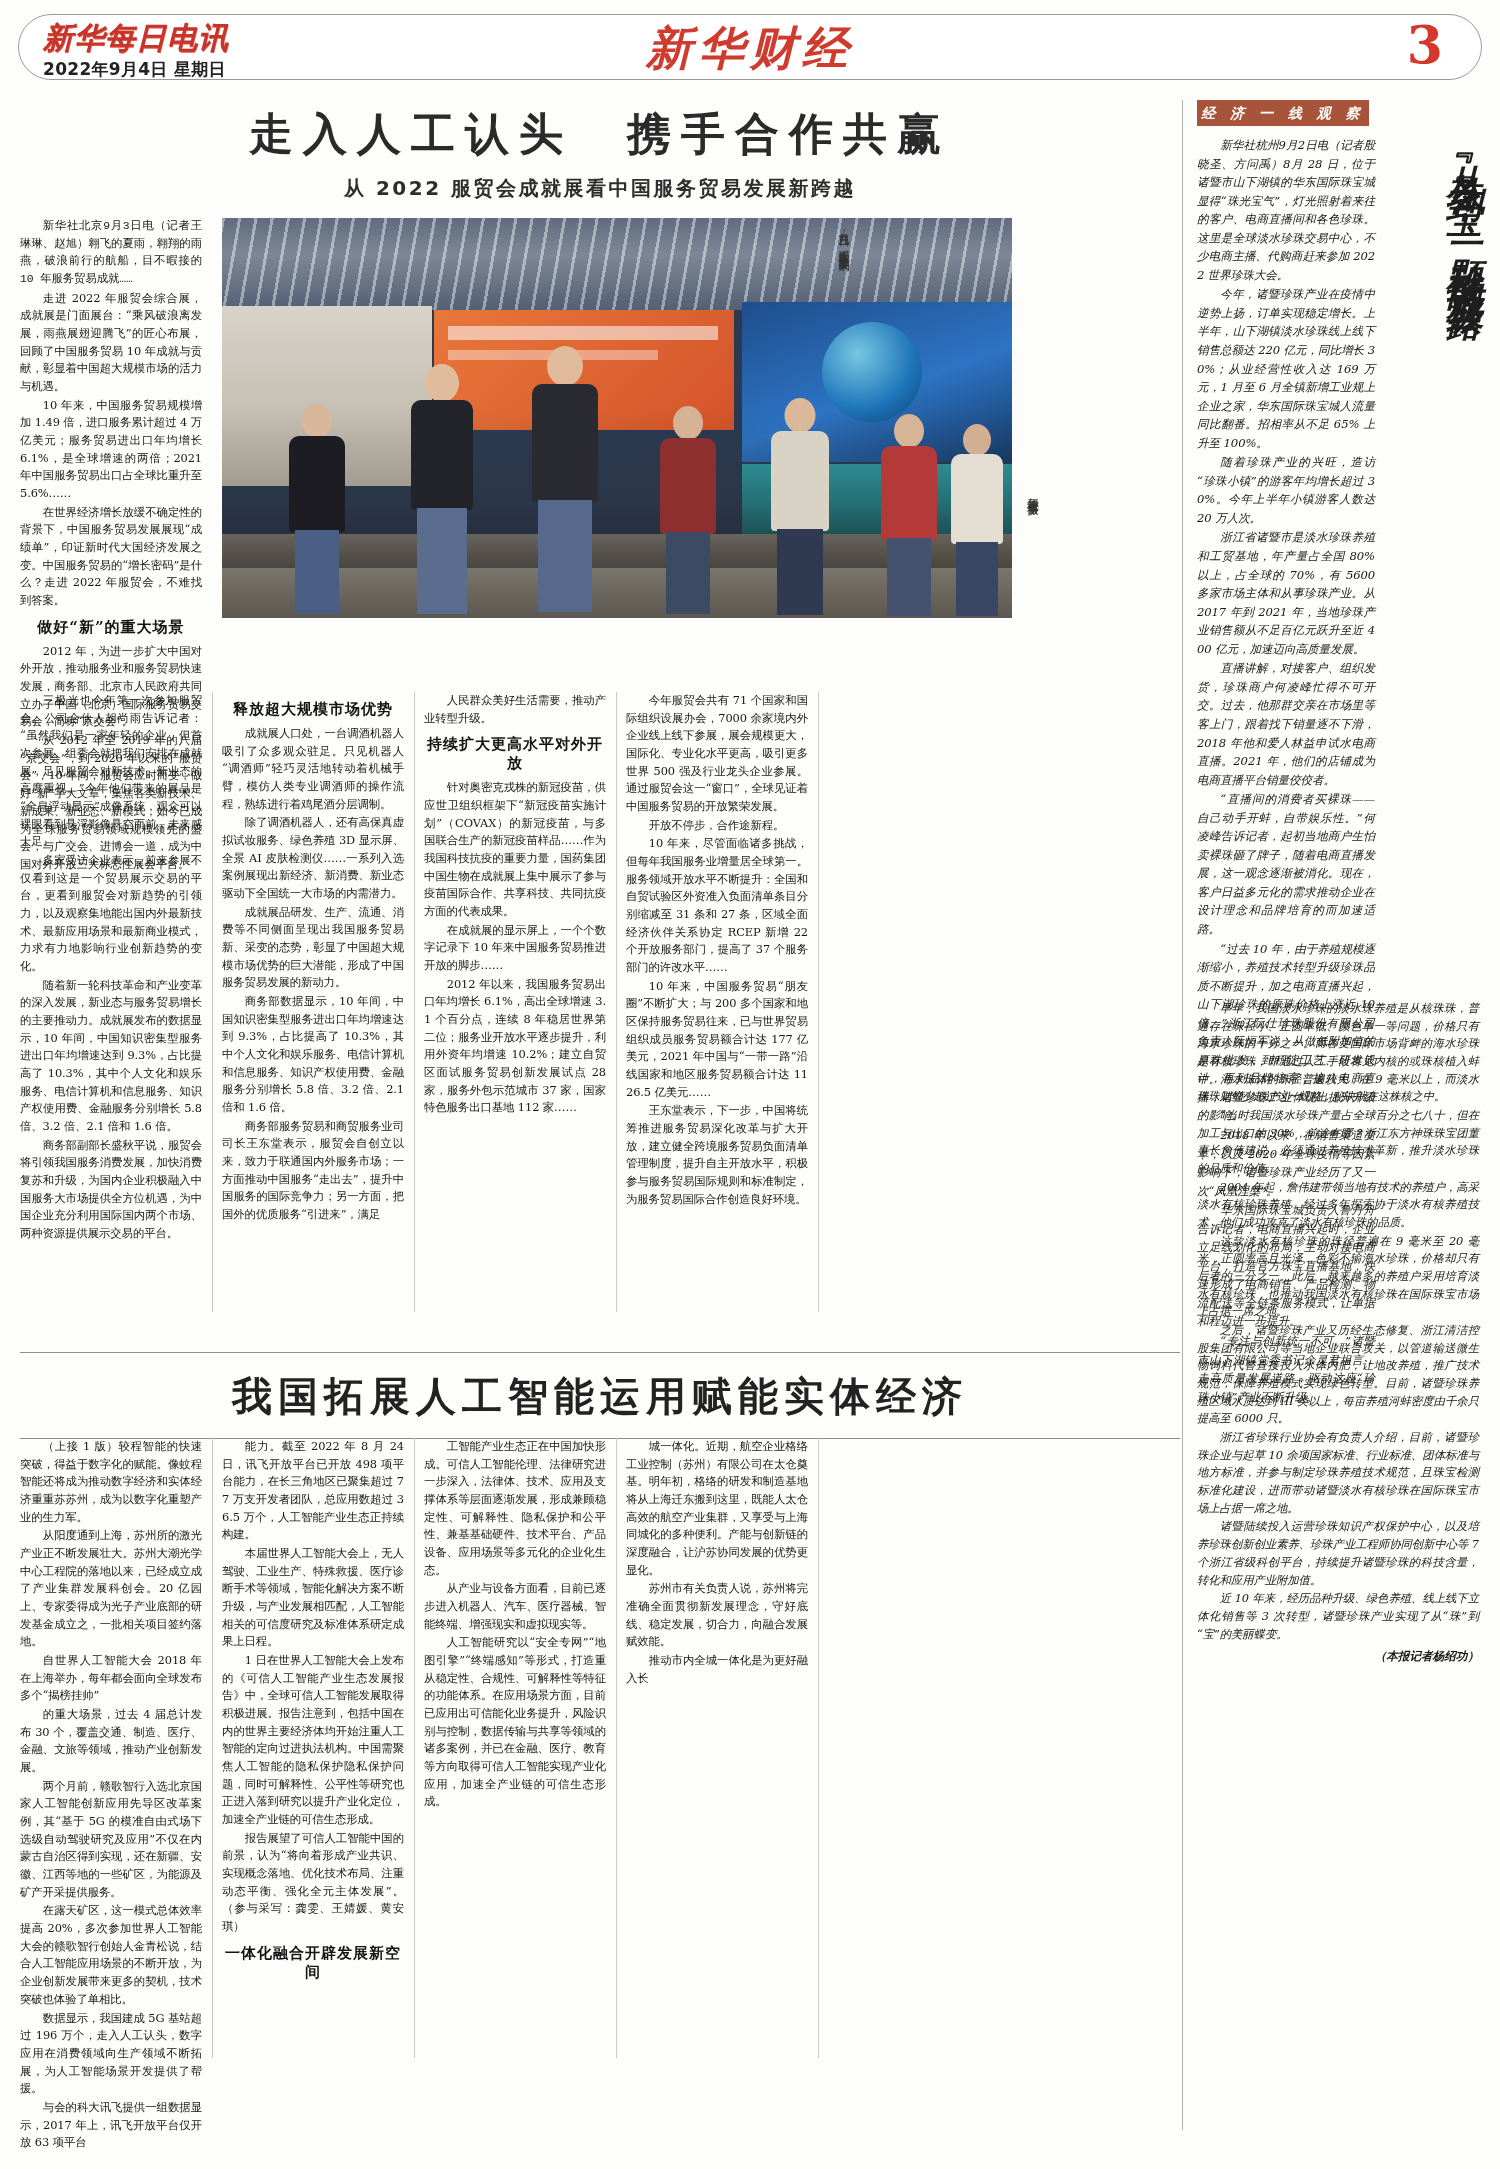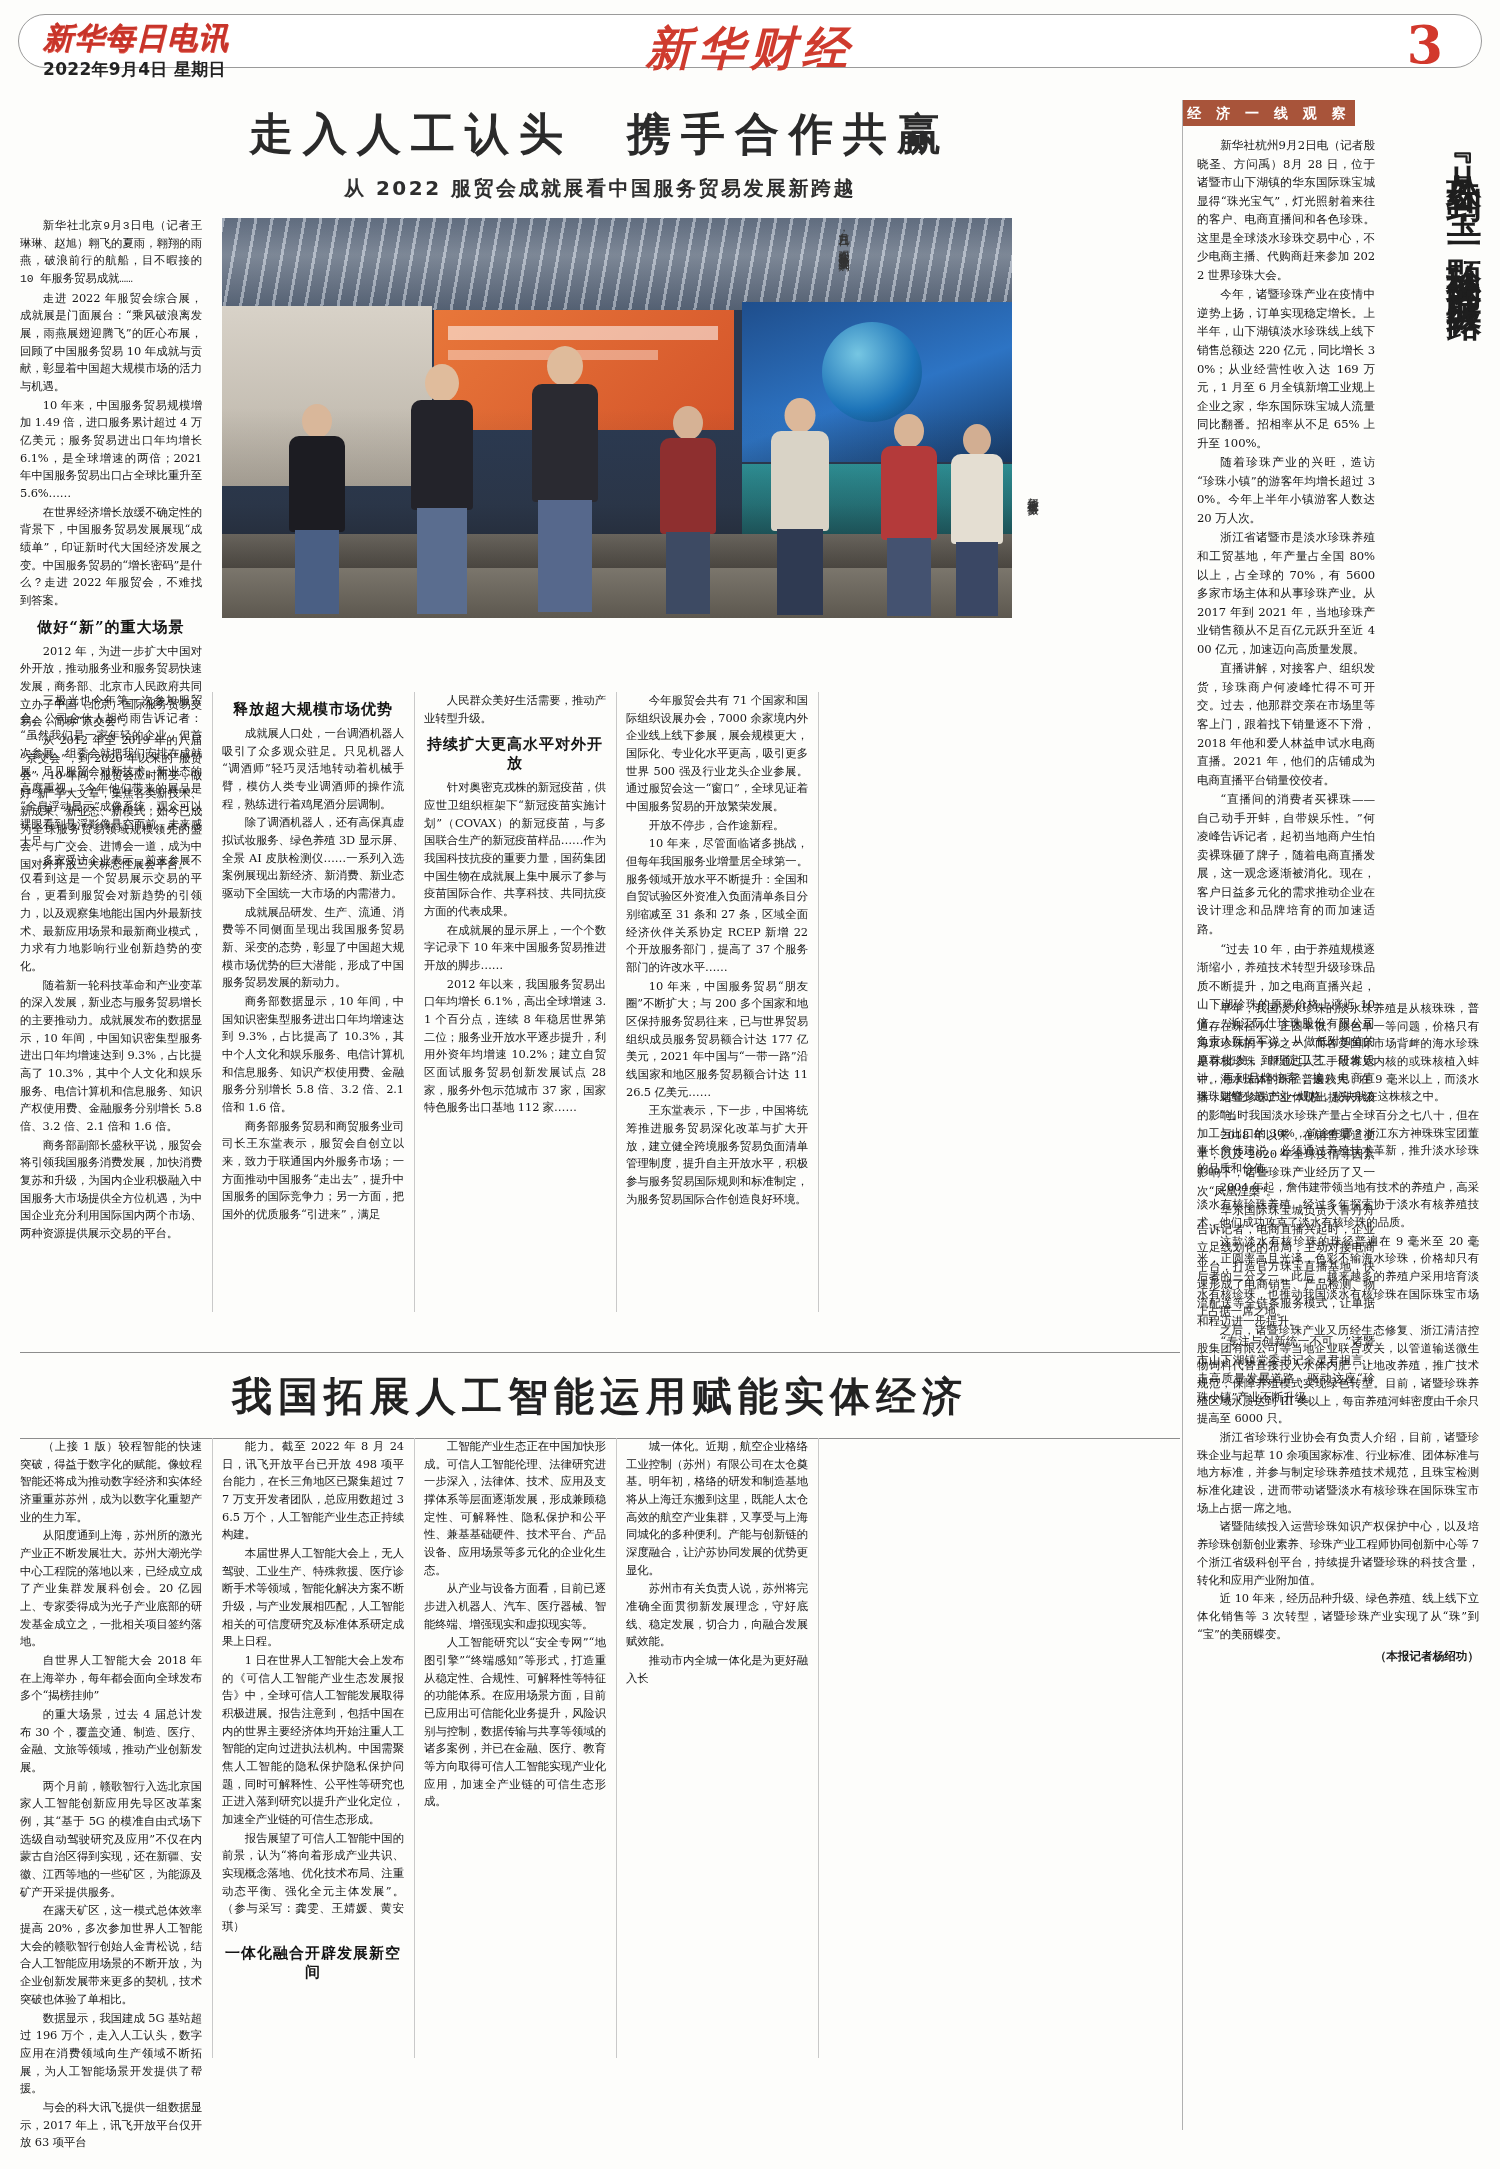--- a/index.html
+++ b/index.html
@@ -19,21 +19,21 @@
     width: 1500px;
     height: 2169px;
     background: #fdfdfb;
     padding: 0;
   }
 
   
   .masthead {
     position: absolute;
     left: 18px; top: 14px;
-    width: 1464px; height: 54px;
+    width: 1464px; height: 66px;
     border: 1.6px solid #9a9a9a;
     border-radius: 36px;
     background: #fff;
     display: flex;
     align-items: center;
   }
   .mast-left {
     position: absolute;
     left: 24px; top: 6px;
     width: 260px;
@@ -217,21 +217,22 @@
     color: #141414;
   }
 
   
   .sidebar {
     position: absolute;
     right: 18px; top: 100px;
     width: 300px;
     height: 2030px;
     border-left: 1.5px solid #b0b0b0;
-    padding-left: 0;
+    padding-left: 14px;
+    font-style: italic;
   }
   .badge {
     width: 172px;
     height: 26px;
     background: #a8543a;
     color: #fff;
     font-size: 14px;
     letter-spacing: 5px;
     text-align: center;
     line-height: 26px;

